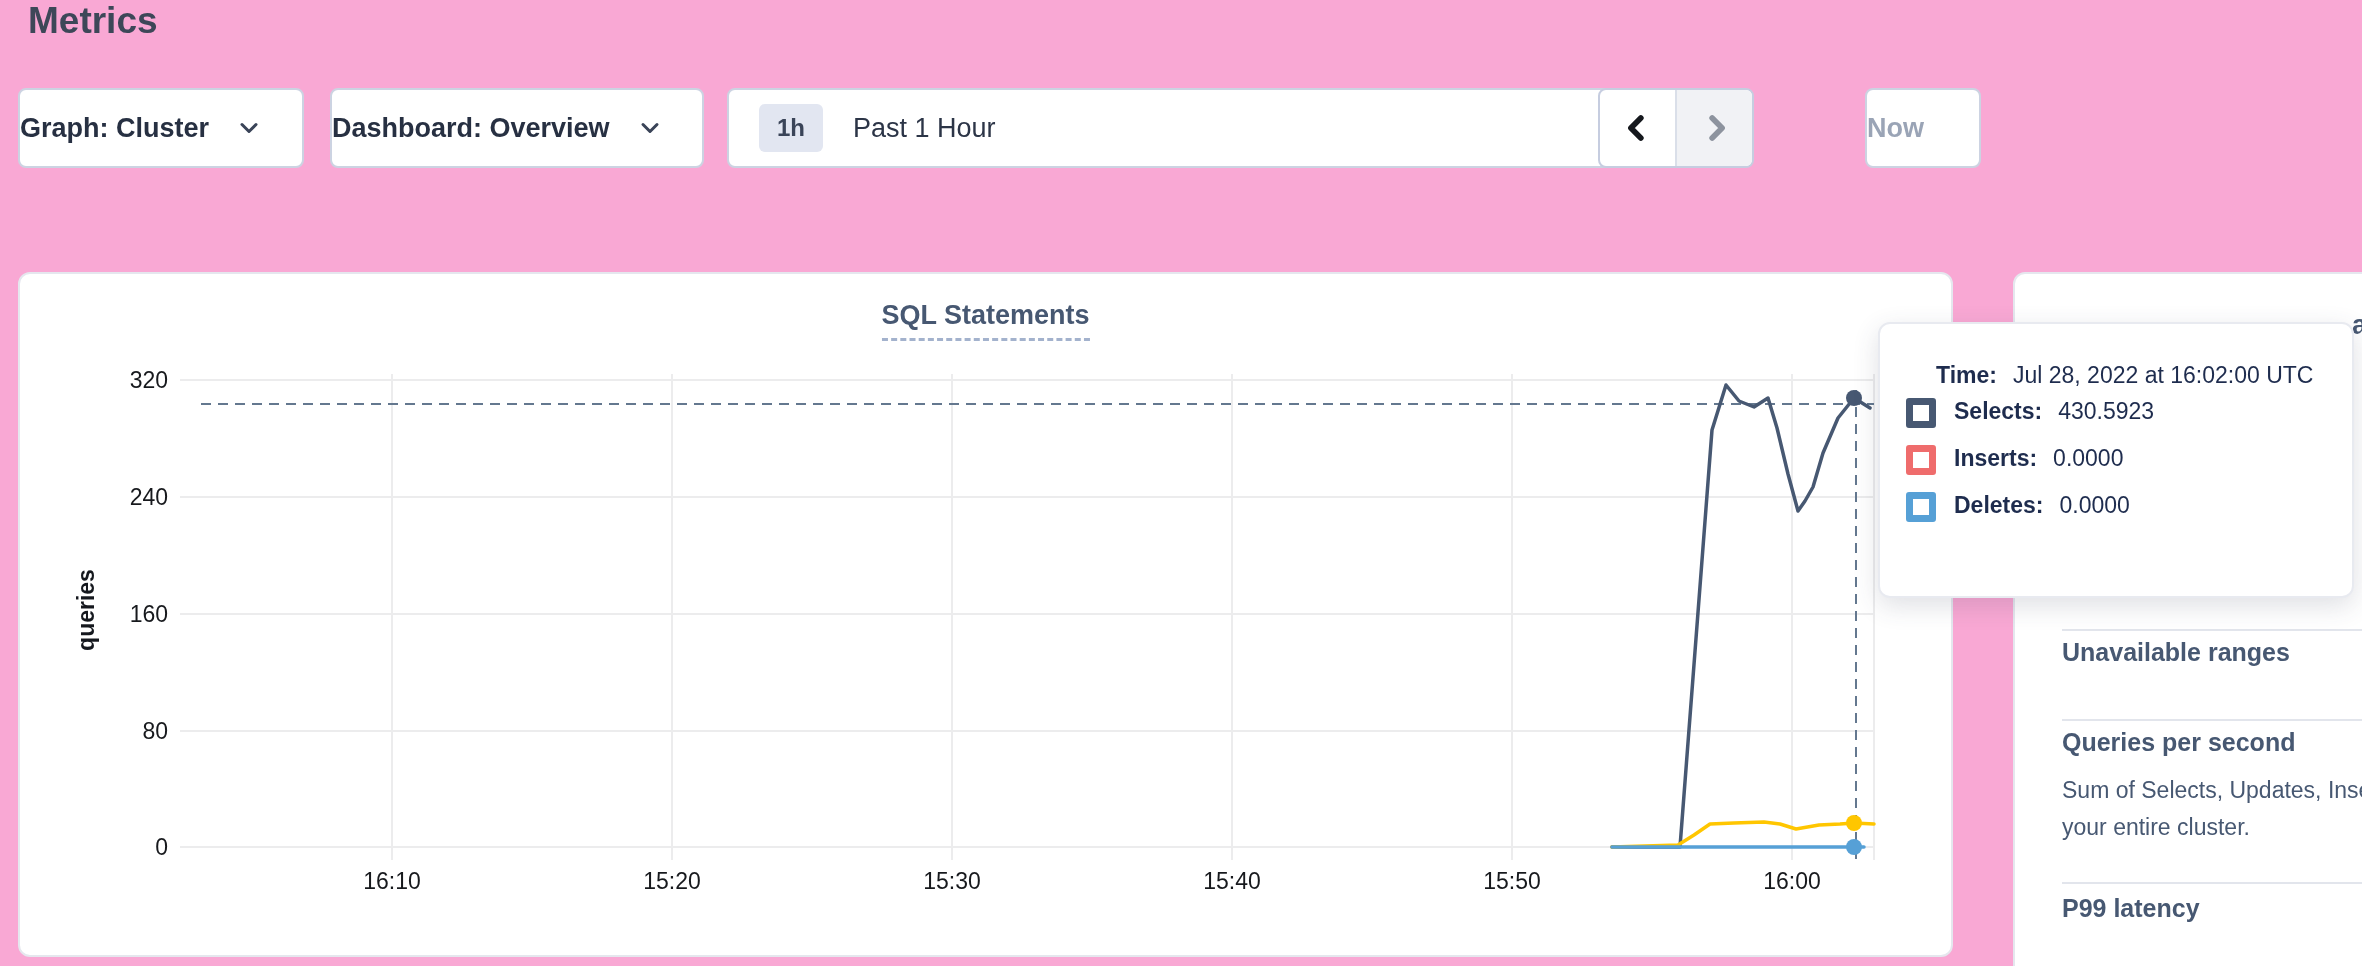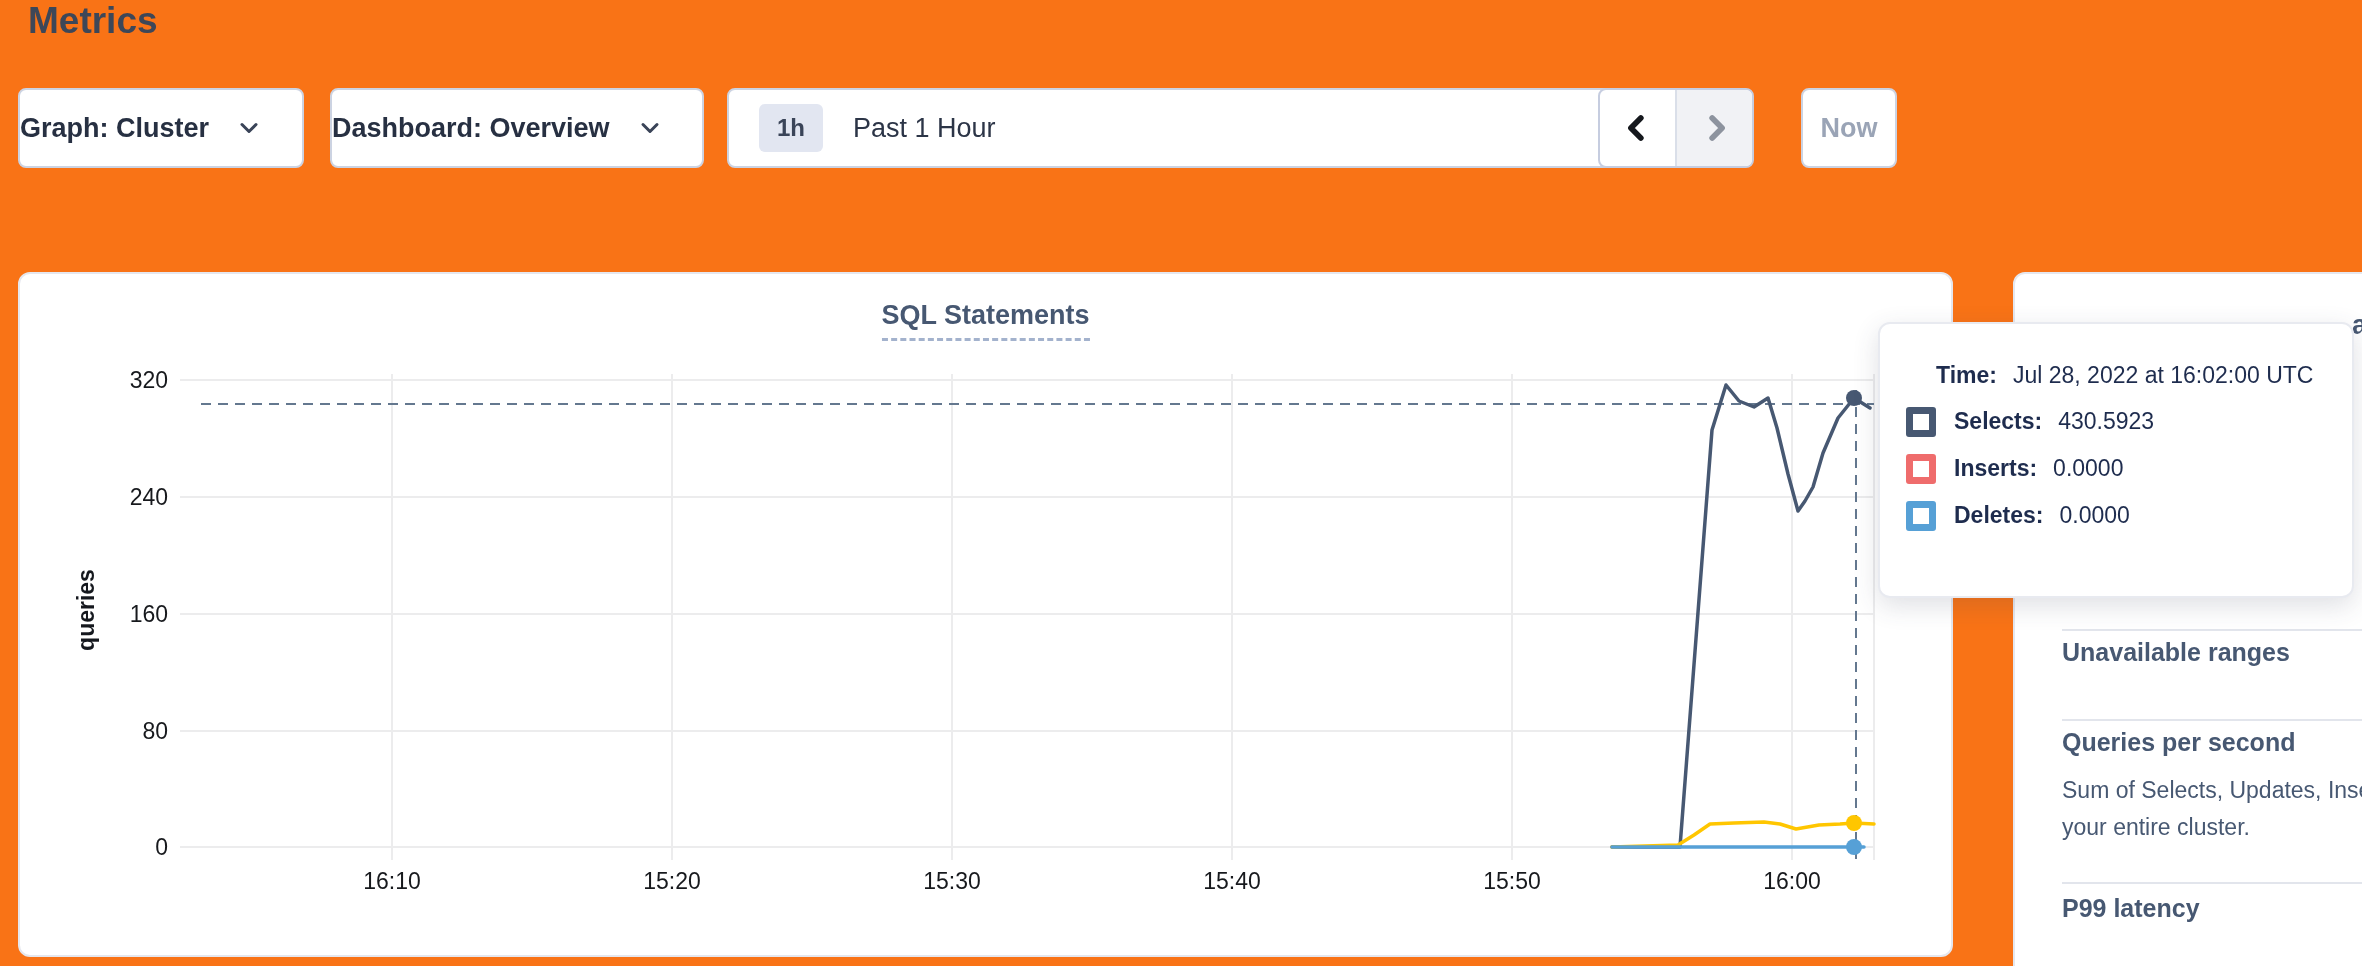--- a/index.html
+++ b/index.html
@@ -1,37 +1,37 @@
 <!DOCTYPE html>
 <html><head>
 <meta charset="utf-8">
 <style>
   html,body{margin:0;padding:0;}
-  .page{position:relative;width:2362px;height:966px;overflow:hidden;background:#f97316;
+  .page{position:relative;width:2362px;height:966px;overflow:hidden;background:#f9a8d4;
         font-family:"Liberation Sans",sans-serif;color:#3d4758;}
   .page-title{position:absolute;left:28px;top:0px;font-size:37px;font-weight:600;color:#3d4758;}
 
   
   .ctl{position:absolute;top:88px;height:80px;box-sizing:border-box;background:#fff;
        border:2px solid #ccd3e2;border-radius:8px;display:flex;align-items:center;
        font-size:27px;font-weight:700;color:#273042;cursor:pointer;}
   .ctl-center{gap:26px;}
   .btn-graph{left:18px;width:286px;}
   .btn-dashboard{left:330px;width:374px;}
   .time-selector{left:727px;width:933px;font-weight:400;}
   .time-badge{display:inline-block;background:#e2e6f1;border-radius:6px;color:#3a4458;
               font-size:24px;font-weight:700;padding:10px 18px;margin-left:30px;}
   .time-label{margin-left:30px;font-size:27px;font-weight:500;color:#2c3547;}
   .time-chev{margin-left:auto;margin-right:26px;display:flex;}
   .stepper{position:absolute;top:88px;left:1598px;width:156px;height:80px;box-sizing:border-box;
            border:2px solid #c6cde0;border-radius:8px;display:flex;overflow:hidden;background:#fff;}
   .step-btn{width:50%;display:flex;align-items:center;justify-content:center;cursor:pointer;}
   .step-prev{border-right:2px solid #dadfe9;}
   .step-next{background:#f1f2f5;cursor:not-allowed;}
-  .btn-now{left:1801px;width:96px;justify-content:center;color:#9aa4b6;cursor:not-allowed;}
+  .btn-now{left:1865px;width:116px;color:#9aa4b6;cursor:not-allowed;}
 
   
   .chart-card{position:absolute;left:18px;top:272px;width:1935px;height:685px;box-sizing:border-box;
               background:#fff;border:2px solid #e5e7ee;border-radius:12px;}
   .chart-title{position:absolute;left:50%;top:26px;transform:translateX(-50%);
                font-size:27px;font-weight:700;color:#475872;border-bottom:3px dashed #a3b2cd;
                padding-bottom:7px;white-space:nowrap;}
   .y-axis-label{position:absolute;left:8px;top:322px;width:116px;height:28px;line-height:28px;
                 transform:rotate(-90deg);font-size:23px;font-weight:700;color:#15181e;text-align:center;}
   .ytick{position:absolute;left:60px;width:88px;height:30px;line-height:30px;text-align:right;
@@ -39,21 +39,21 @@
   .xtick{position:absolute;top:592px;width:120px;height:30px;line-height:30px;text-align:center;
          font-size:23px;color:#17191d;}
   #chart-svg{position:absolute;left:0;top:0;}
 
   
   .tooltip{position:absolute;left:1878px;top:322px;width:476px;height:276px;box-sizing:border-box;
            background:#fff;border:2px solid #e8eaf0;border-radius:12px;z-index:30;
            box-shadow:0 8px 26px rgba(55,65,90,.16);padding-top:28px;font-size:23px;color:#1e2c4e;}
   .t-time{padding-left:56px;height:46px;display:flex;align-items:center;}
   .t-time b{margin-right:16px;}
-  .t-row{display:flex;align-items:center;padding-left:26px;height:47px;}
+  .t-row{display:flex;padding-left:26px;height:47px;}
   .t-swatch{width:16px;height:16px;border-style:solid;border-width:7px;border-radius:3px;
             background:#fff;margin-right:18px;flex:none;}
   .t-row b{margin-right:16px;}
 
   
   .side-card{position:absolute;left:2013px;top:272px;width:380px;height:710px;box-sizing:border-box;
              background:#fff;border:2px solid #e5e7ee;border-radius:12px;z-index:5;overflow:hidden;}
   .side-clip-title{position:absolute;left:337px;top:36px;font-size:27px;font-weight:700;color:#475872;}
   .side-divider{position:absolute;left:47px;right:0;height:2px;background:#e2e5ec;}
   .side-heading{position:absolute;left:47px;font-size:25px;font-weight:700;color:#475872;white-space:nowrap;}

